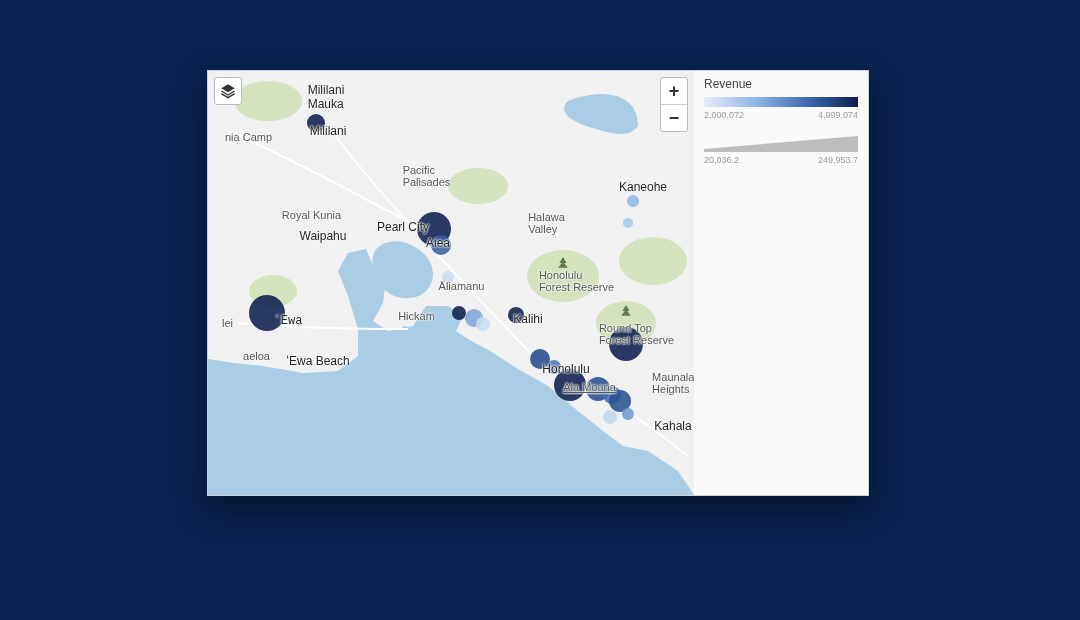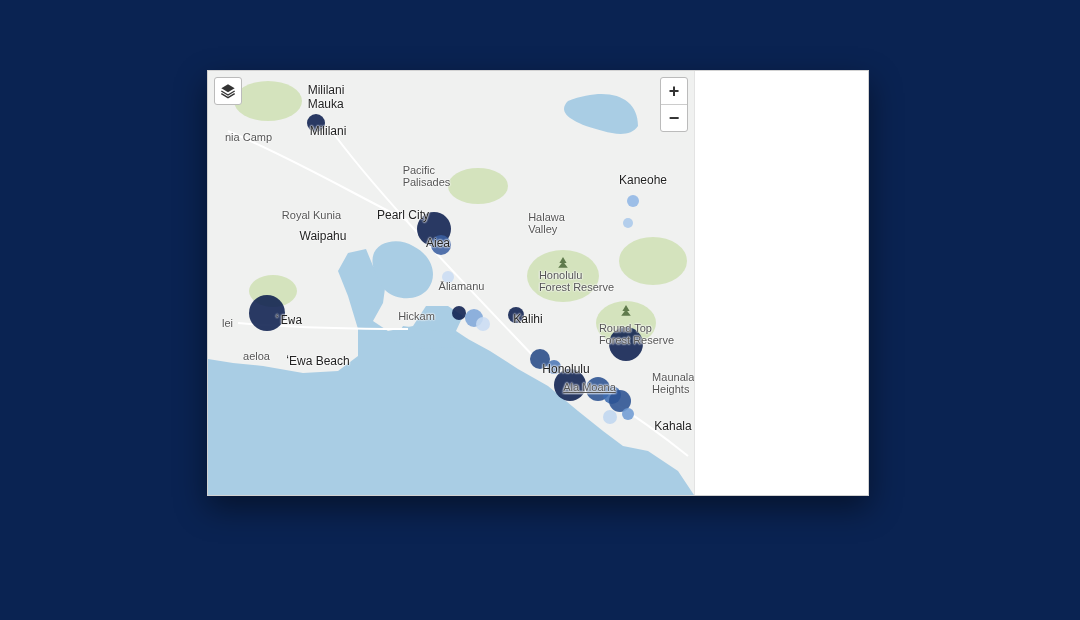--- a/index.html
+++ b/index.html
@@ -216,37 +216,56 @@
         <div class="bubble" style="left: 404px; top: 324px; width: 18px; height: 18px; background: rgb(61, 108, 177);"></div>
         <div class="bubble" style="left: 412px; top: 330px; width: 22px; height: 22px; background: rgb(42, 81, 145);"></div>
         <div class="bubble" style="left: 402px; top: 346px; width: 14px; height: 14px; background: rgb(191, 214, 239);"></div>
         <div class="bubble" style="left: 420px; top: 343px; width: 12px; height: 12px; background: rgb(111, 155, 211);"></div>
       </div>
     <div id="labels">
         <span class="map-label" style="left: 118px; top: 26px;">Mililani<br>Mauka</span>
         <span class="map-label" style="left: 120px; top: 60px;">Mililani</span>
         <span class="map-label sub" style="left: 27px; top: 66px;">nia Camp</span>
         <span class="map-label sub" style="left: 205px; top: 105px;">Pacific<br>Palisades</span>
-        <span class="map-label" style="left: 435px; top: 109px;">Kaneohe</span>
+        <span class="map-label" style="left: 435px; top: 116px;">Kaneohe</span>
         <span class="map-label sub" style="left: 90px; top: 144px;">Royal Kunia</span>
-        <span class="map-label" style="left: 195px; top: 144px;">Pearl City</span>
+        <span class="map-label" style="left: 195px; top: 156px;">Pearl City</span>
         <span class="map-label" style="left: 115px; top: 165px;">Waipahu</span>
         <span class="map-label sub" style="left: 325px; top: 152px;">Halawa<br>Valley</span>
         <span class="map-label" style="left: 230px; top: 172px;">Aiea</span>
         <span class="map-label sub" style="left: 240px; top: 215px;">Āliamanu</span>
         <span class="map-label sub" style="left: 195px; top: 245px;">Hickam</span>
         <span class="map-label sub" style="left: 355px; top: 210px;">Honolulu<br>Forest Reserve</span>
         <span class="map-label" style="left: 320px; top: 248px;">Kalihi</span>
         <span class="map-label sub" style="left: 415px; top: 263px;">Round Top<br>Forest Reserve</span>
         <span class="map-label" style="left: 80px; top: 250px; font-family: Liberation Mono, monospace;">ʻEwa</span>
         <span class="map-label sub" style="left: 35px; top: 285px;">aeloa</span>
         <span class="map-label" style="left: 110px; top: 290px;">ʻEwa Beach</span>
         <span class="map-label sub" style="left: 6px; top: 252px;">lei</span>
         <span class="map-label" style="left: 358px; top: 298px;">Honolulu</span>
         <span class="map-label sub" style="left: 368px; top: 316px; text-decoration: underline;">Ala Moana</span>
         <span class="map-label sub" style="left: 456px; top: 312px;">Maunalani<br>Heights</span>
         <span class="map-label" style="left: 465px; top: 355px;">Kahala</span>
       </div>
 
   </div>
 
+  <div class="legend-pane">
+    <div class="legend-title">Revenue</div>
+
+    <div class="color-ramp"></div>
+    <div class="ramp-labels">
+      <span>2,000,072</span>
+      <span>4,999,074</span>
+    </div>
+
+    <div class="size-ramp">
+      <svg width="100%" height="18" viewBox="0 0 150 18" preserveAspectRatio="none">
+        <polygon points="0,15 150,2 150,18 0,18" fill="#bdbdbd"></polygon>
+      </svg>
+    </div>
+    <div class="size-labels">
+      <span>20,036.2</span>
+      <span>249,953.7</span>
+    </div>
+  </div>
 
 </div>
 
 </body></html>

